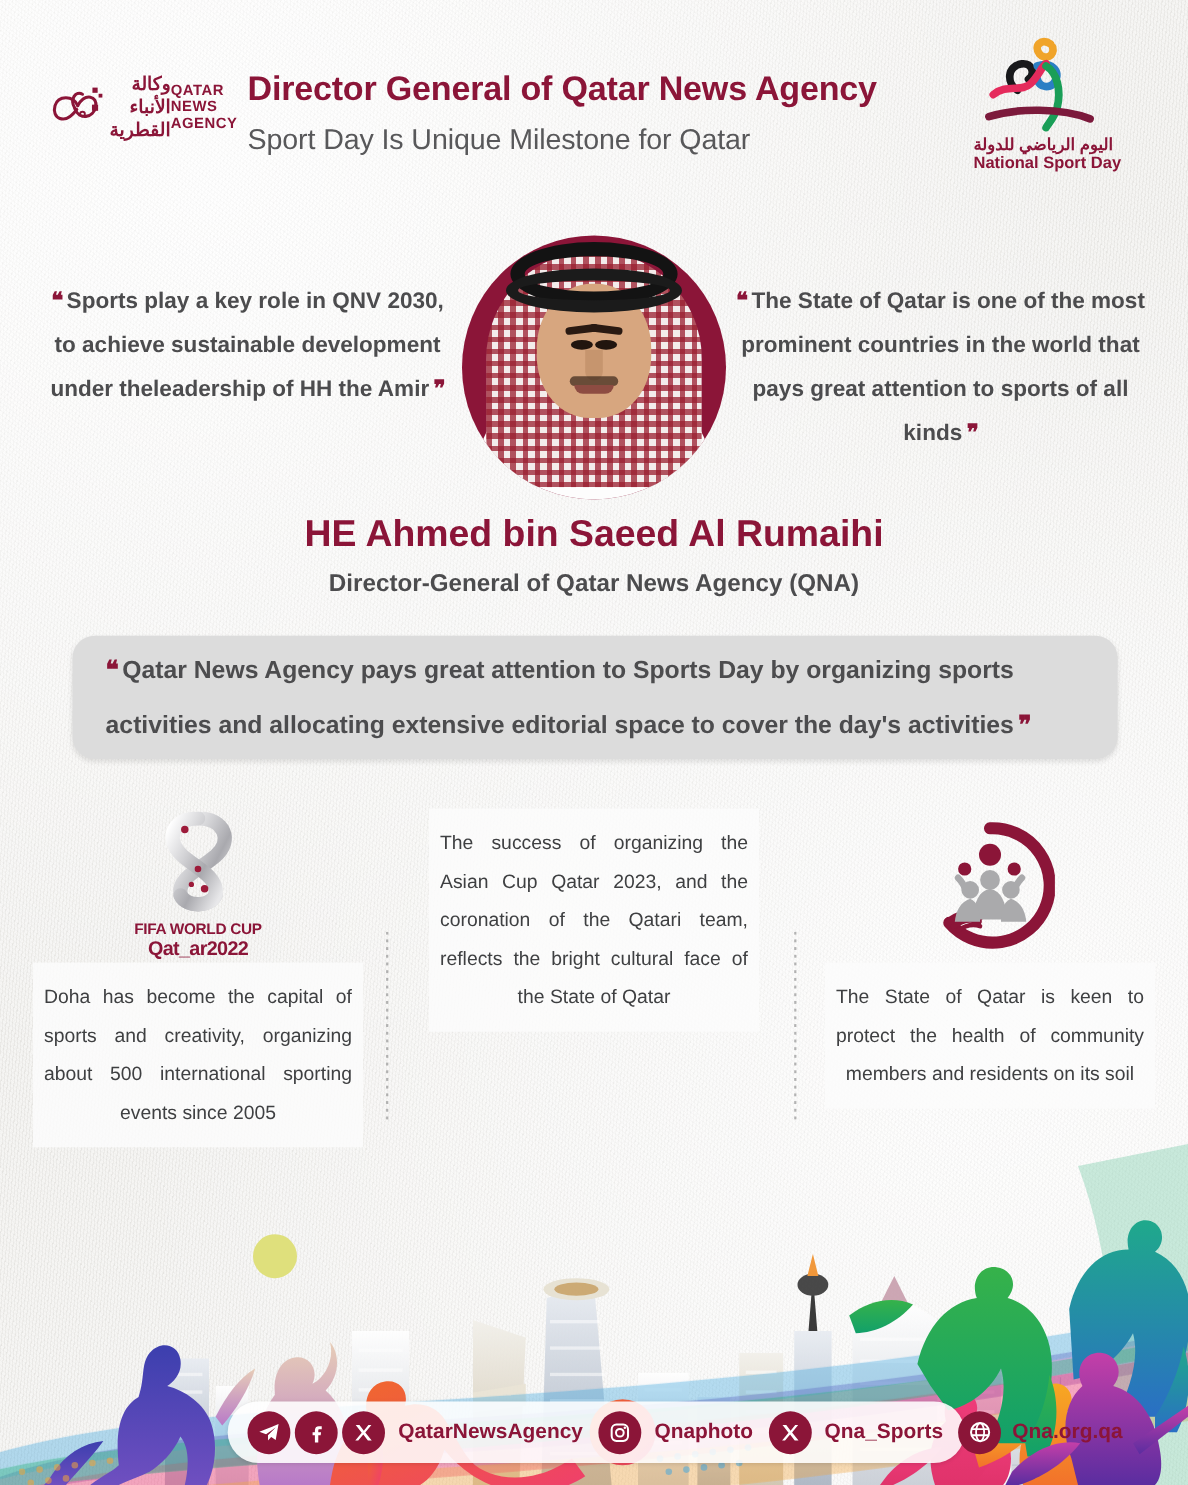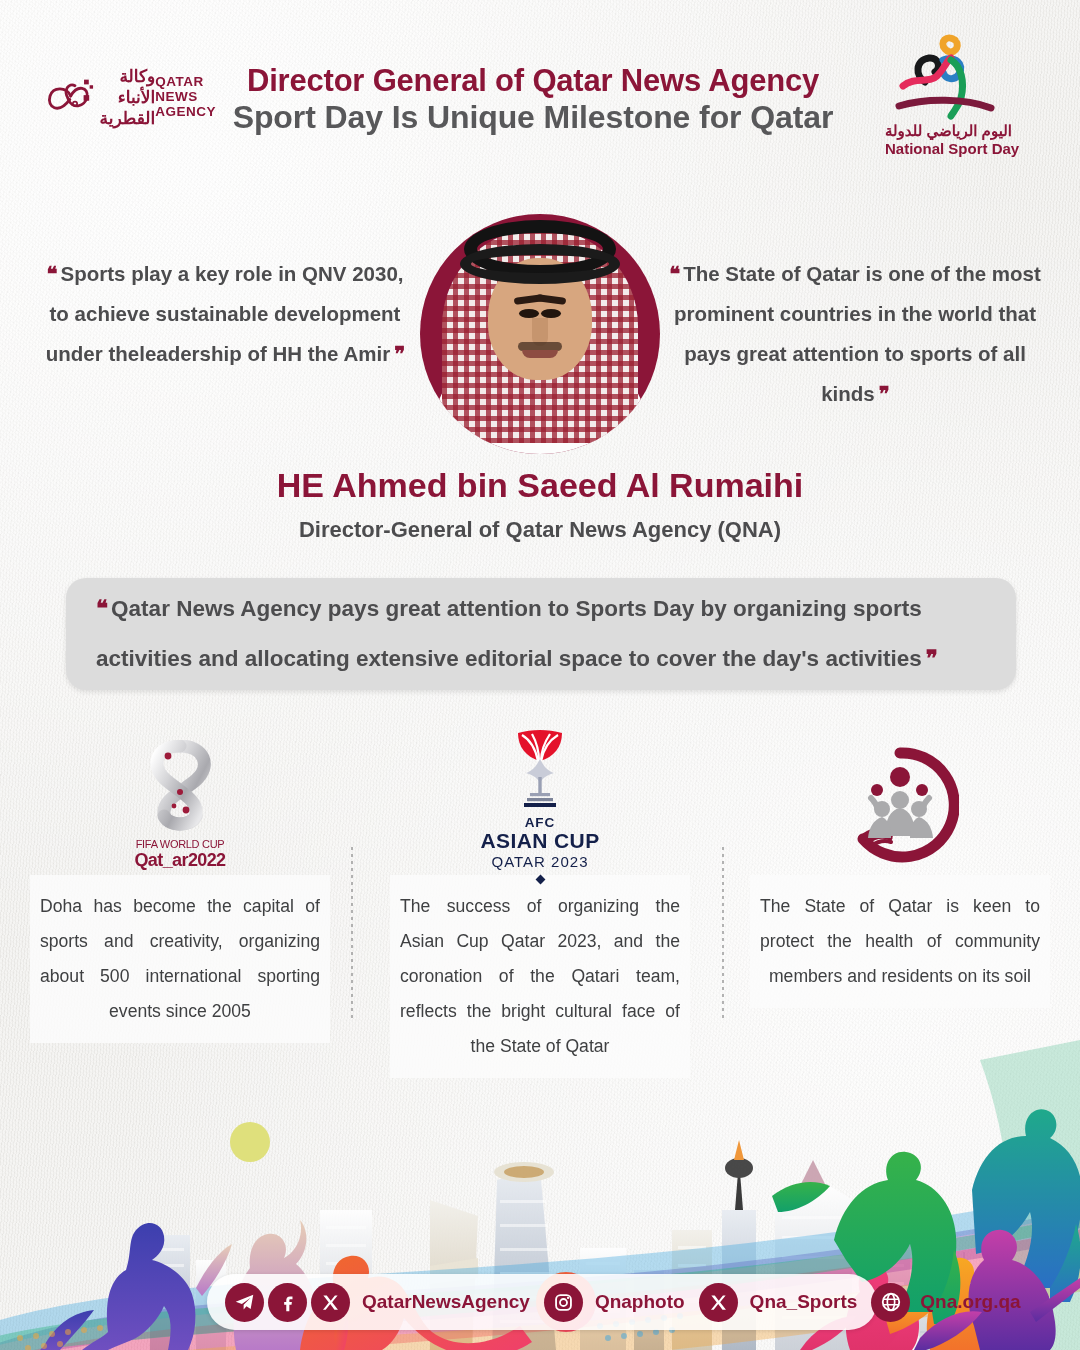--- a/index.html
+++ b/index.html
@@ -29,23 +29,23 @@
   }
 
   
   #header{ position:absolute; top:0; left:0; width:1080px; height:186px; z-index:5; }
   #qna-logo{ position:absolute; left:44px; top:26px; width:180px; height:140px;
       display:flex; flex-direction:row; align-items:center; justify-content:flex-start;}
   #qna-logo .mark{ width:120px; height:88px; }
   #qna-logo .ar{ font-size:17px; color:#8b1538; margin-top:2px; direction:rtl; font-weight:bold;}
   #qna-logo .en{ font-size:13.5px; color:#8b1538; letter-spacing:.5px; font-weight:bold; margin-top:1px;}
 
-  #title-block{ position:absolute; left:213px; top:62px; width:640px; text-align:center;}
+  #title-block{ position:absolute; left:225px; top:62px; width:640px; text-align:left;}
   #title-main{ font-size:31px; font-weight:bold; color:#8b1538; letter-spacing:-.2px; line-height:1.2;}
-  #title-sub{ font-size:32px; font-weight:bold; color:#58585a; letter-spacing:-.1px;}
+  #title-sub{ font-size:26px; font-weight:normal; color:#58585a; margin-top:12px; letter-spacing:-.1px;}
 
   #nsd-logo{ position:absolute; right:30px; top:24px; width:165px; height:152px;
      display:flex; flex-direction:column; align-items:flex-start;}
   #nsd-logo .mark{ width:120px; height:100px;}
   #nsd-logo .ar{ font-size:15px; color:#8b1538; direction:rtl; font-weight:bold; margin-top:-2px;}
   #nsd-logo .en{ font-size:15px; color:#8b1538; font-weight:bold; margin-top:0px;}
 
   
   #quote-row{ position:absolute; top:196px; left:0; width:1080px; height:270px; z-index:5;}
   .sidequote{ position:absolute; top:58px; width:378px; color:#4c4c4e;
@@ -122,21 +122,21 @@
   }
   .card-divider{
      position:absolute; top:112px; width:2px; height:172px;
      background-image:linear-gradient(to bottom, #9a9a9a 42%, rgba(255,255,255,0) 0%);
      background-size:2px 7px; background-repeat:repeat-y; opacity:.75;
   }
   #div1{ left:351px; } #div2{ left:722px; }
 
   
   .fifa-wrap{ display:flex; flex-direction:column; align-items:center;}
-  .fifa-t1{ font-size:11px; font-weight:normal; color:#8b1538; letter-spacing:-.3px; margin-top:2px;}
+  .fifa-t1{ font-size:14px; font-weight:bold; color:#8b1538; letter-spacing:-.3px; margin-top:2px;}
   .fifa-t2{ font-size:18px; font-weight:bold; color:#8b1538; letter-spacing:-.6px;}
   
   .afc-wrap{ display:flex; flex-direction:column; align-items:center;}
   .afc-t1{ font-size:13.5px; font-weight:bold; color:#14204a; letter-spacing:1px;}
   .afc-t2{ font-size:21px; font-weight:bold; color:#14204a; letter-spacing:.4px; line-height:1.05;}
   .afc-t3{ font-size:15px; color:#14204a; letter-spacing:1px; line-height:1.3;}
   .afc-dia{ width:7px;height:7px;background:#14204a;transform:rotate(45deg);margin-top:4px;}
 
   
   #bottom-art{ position:absolute; left:0; bottom:0; width:1080px; height:330px; z-index:4; overflow:hidden;}
@@ -265,40 +265,20 @@
             <circle cx="40" cy="66" r="2.4" fill="#9d1b3a"></circle>
           </svg>
           <div class="fifa-t1">FIFA WORLD CUP</div>
           <div class="fifa-t2">Qat_ar2022</div>
         </div>
       </div>
       <div class="card-text">Doha has become the capital of sports and creativity, organizing about 500 international sporting events since 2005</div>
     </div>
 
     <div class="card">
-      <div class="card-logo">
-        <div class="afc-wrap">
-          <svg width="96" height="88" viewBox="0 0 96 88">
-            <path d="M26 6 C 40 2, 56 2, 70 6 C 70 20, 62 30, 48 34 C 34 30, 26 20, 26 6 Z" fill="#e4122b"></path>
-            <path d="M30 8 C 40 14, 44 24, 46 34" fill="none" stroke="#ffffff" stroke-width="2.2"></path>
-            <path d="M40 7 C 45 16, 47 26, 47 34" fill="none" stroke="#ffffff" stroke-width="2.2"></path>
-            <path d="M58 7 C 52 16, 49 26, 49 34" fill="none" stroke="#ffffff" stroke-width="2.2"></path>
-            <path d="M66 8 C 56 14, 51 24, 49 34" fill="none" stroke="#ffffff" stroke-width="2.2"></path>
-            <path d="M48 32 C 44 40, 40 44, 34 46 C 40 48, 45 50, 48 56 C 51 50, 56 48, 62 46 C 56 44, 52 40, 48 32 Z" fill="#c9ccd8"></path>
-            <path d="M48 50 L48 66" stroke="#9aa0b4" stroke-width="3.4"></path>
-            <rect x="38" y="66" width="20" height="3.2" fill="#9aa0b4"></rect>
-            <rect x="35" y="71" width="26" height="3.2" fill="#7d8499"></rect>
-            <rect x="32" y="76" width="32" height="4" fill="#14204a"></rect>
-          </svg>
-          <div class="afc-t1">AFC</div>
-          <div class="afc-t2">ASIAN CUP</div>
-          <div class="afc-t3">QATAR 2023</div>
-          <div class="afc-dia"></div>
-        </div>
-      </div>
       <div class="card-text">The success of organizing the Asian Cup Qatar 2023, and the coronation of the Qatari team, reflects the bright cultural face of the State of Qatar</div>
     </div>
 
     <div class="card">
       <div class="card-logo">
         <svg width="118" height="118" viewBox="0 0 118 118">
           <path d="M59 7 A52 52 0 1 1 22 93" fill="none" stroke="#8b1538" stroke-width="11" stroke-linecap="round"></path>
           <path d="M22 93 C 30 86, 40 84, 48 88" fill="none" stroke="#8b1538" stroke-width="9" stroke-linecap="round"></path>
           <path d="M26 96 C 34 90, 42 89, 49 92" fill="none" stroke="#8b1538" stroke-width="5" stroke-linecap="round"></path>
           <path d="M30 100 C 37 95, 44 94, 50 96" fill="none" stroke="#8b1538" stroke-width="4" stroke-linecap="round"></path>

